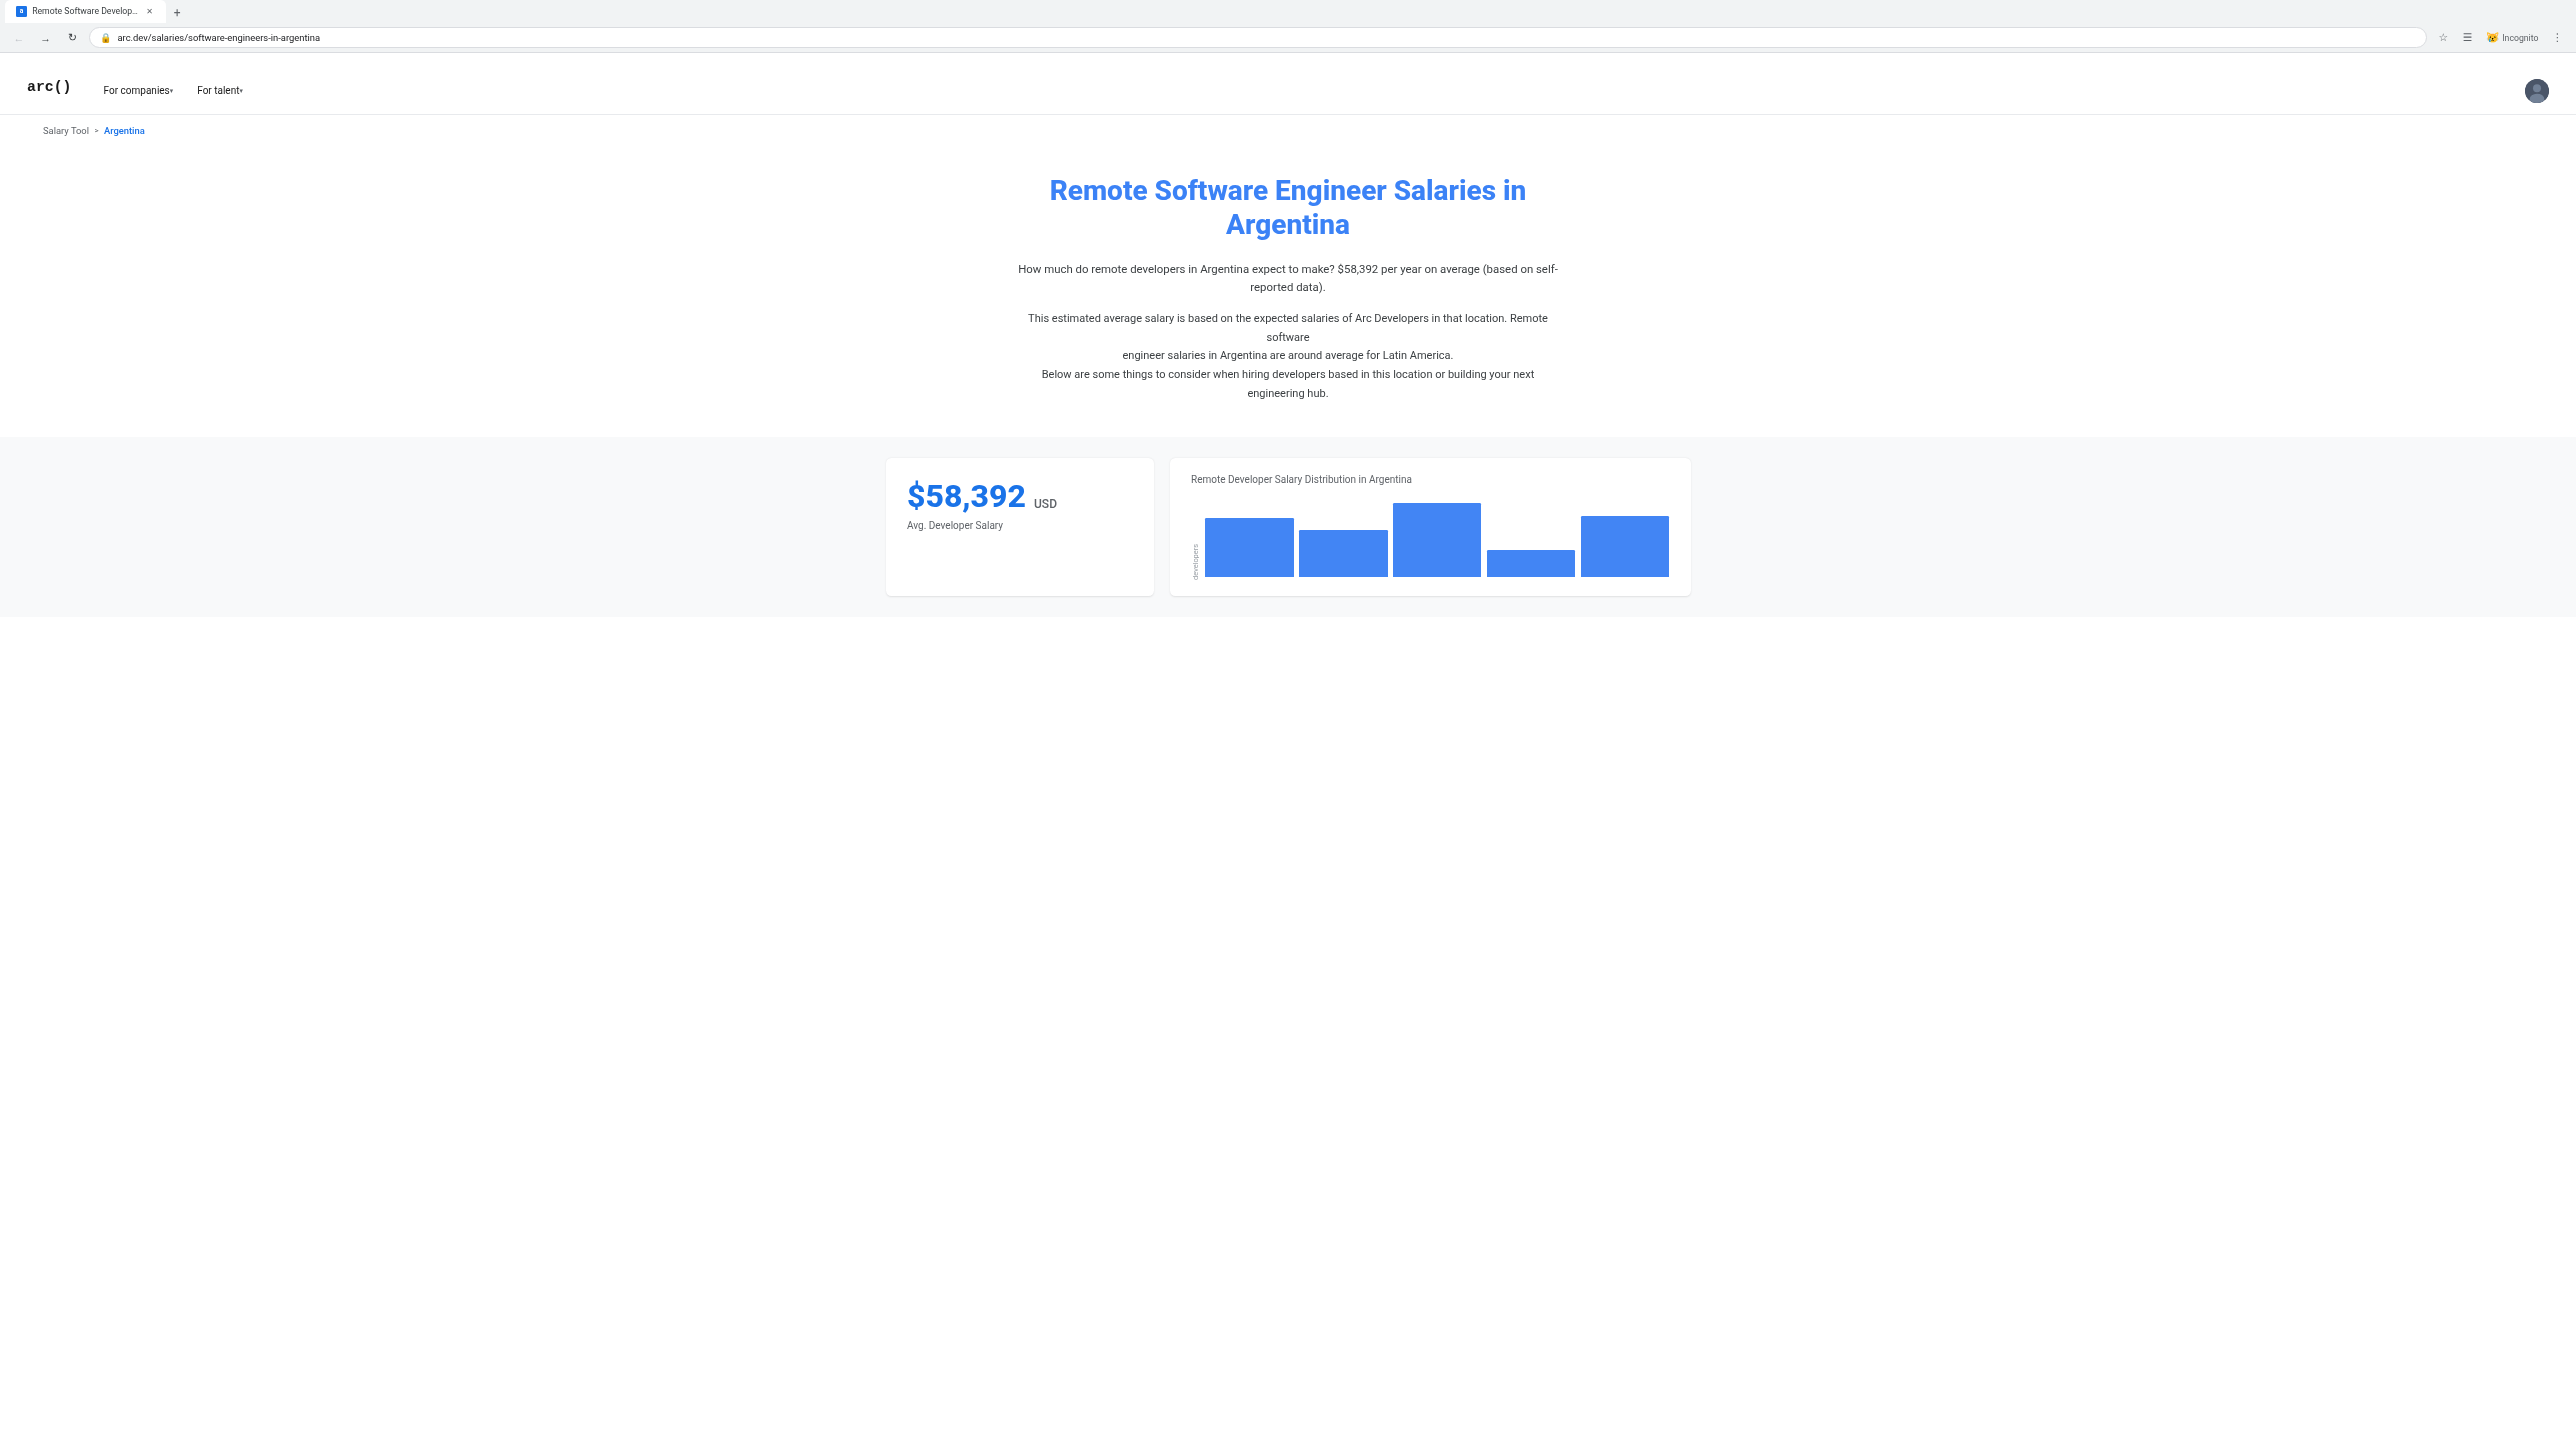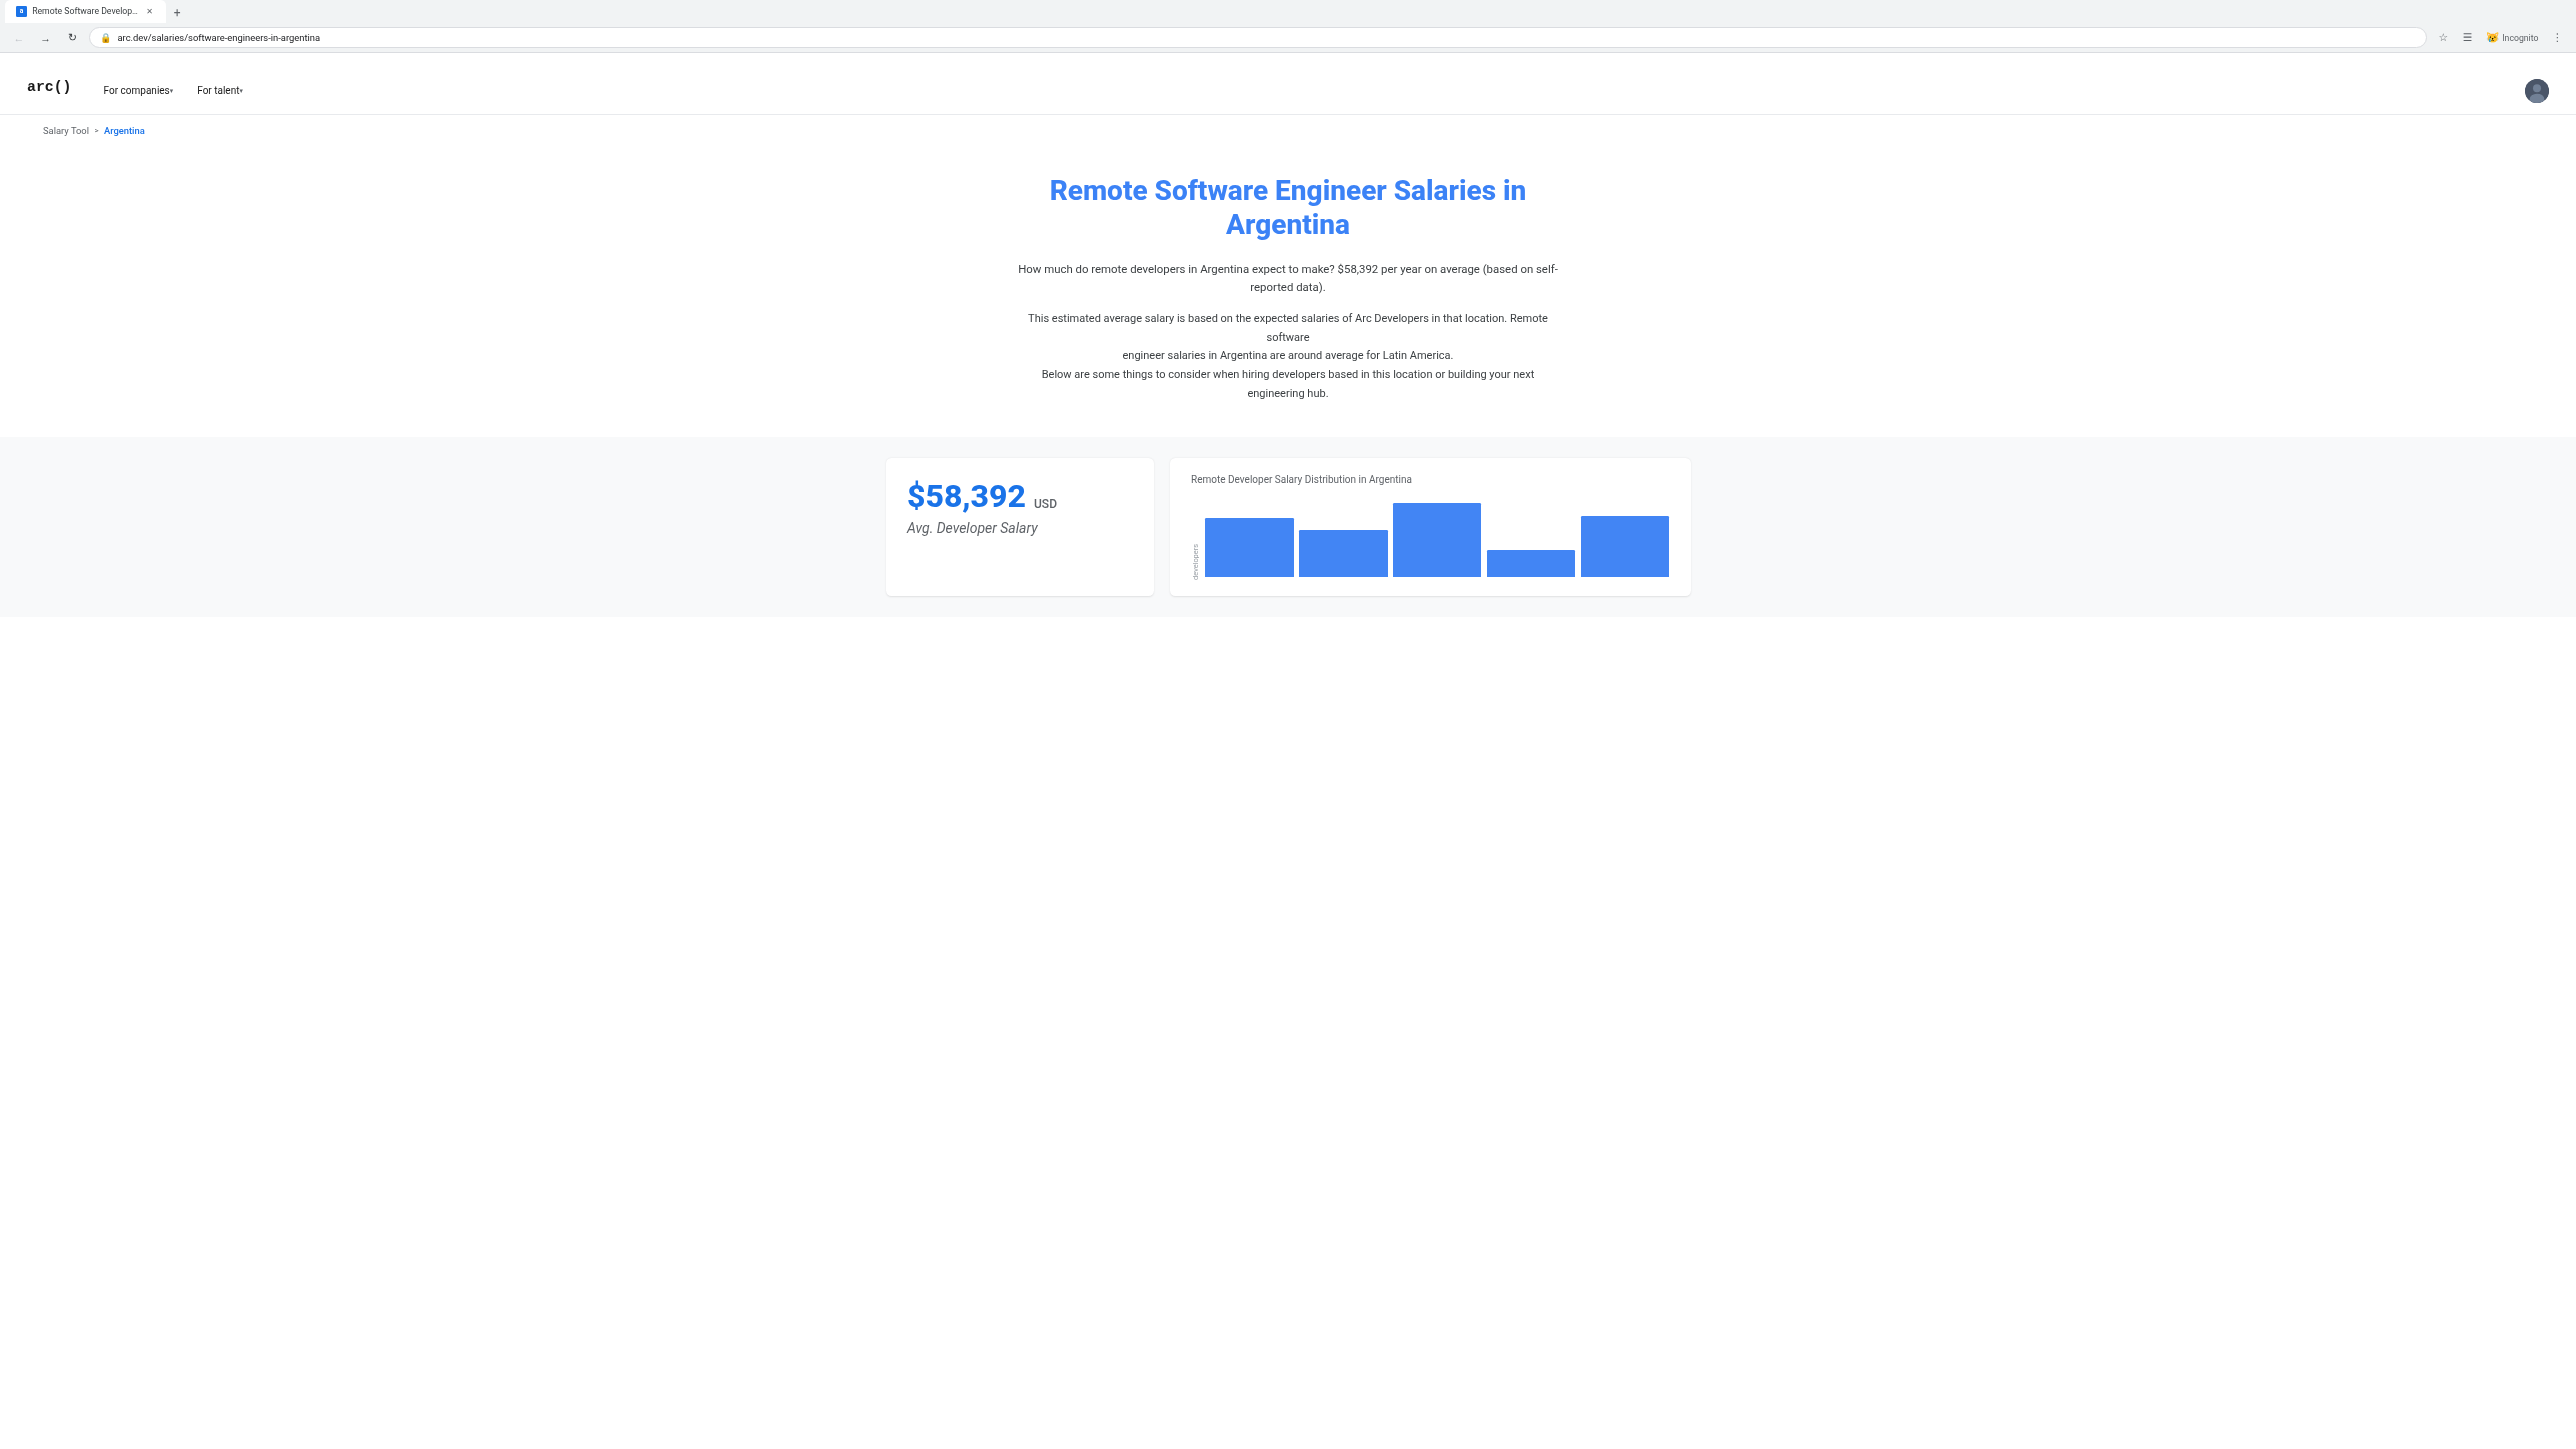--- a/index.html
+++ b/index.html
@@ -319,24 +319,23 @@
 
     .stat-currency {
       font-size: 12px;
       font-weight: 500;
       color: #5f6368;
       margin-left: 5.4px;
       vertical-align: middle;
     }
 
     .stat-label {
-      font-size: 14px;
+      font-size: 10px;
       color: #5f6368;
       margin-top: 8px;
-      font-style: italic;
     }
 
     
     .chart-card {
       background: #fff;
       border-radius: 5.4px;
       padding: 16px 21.5px;
       flex: 1;
       box-shadow: 0 0.7px 2px rgba(0,0,0,0.1);
     }

